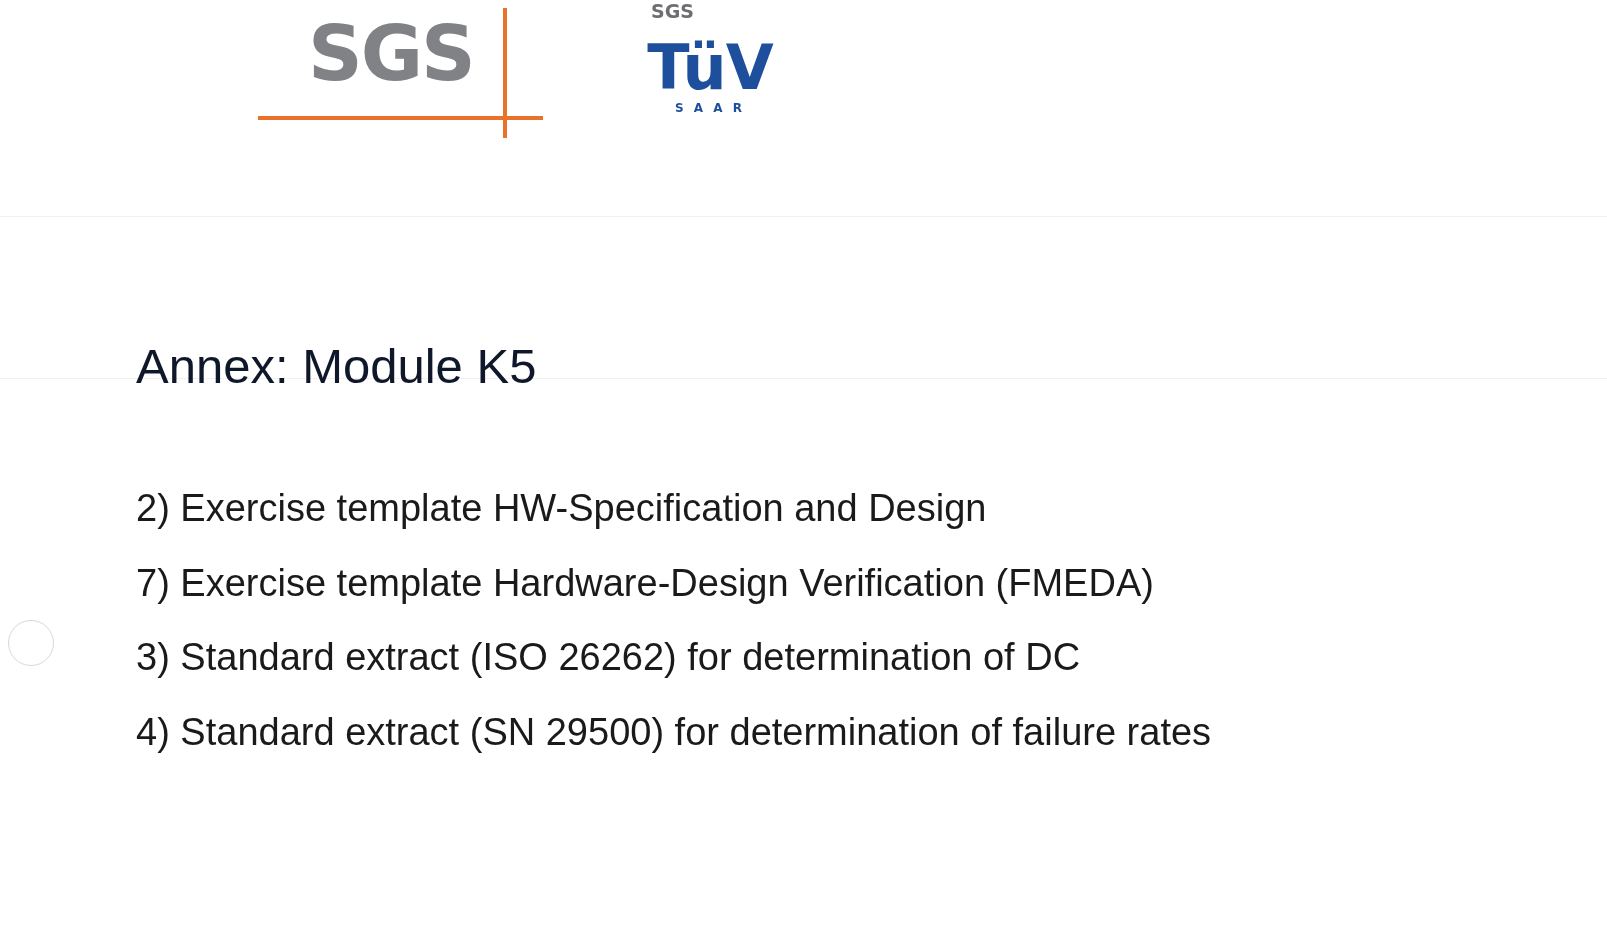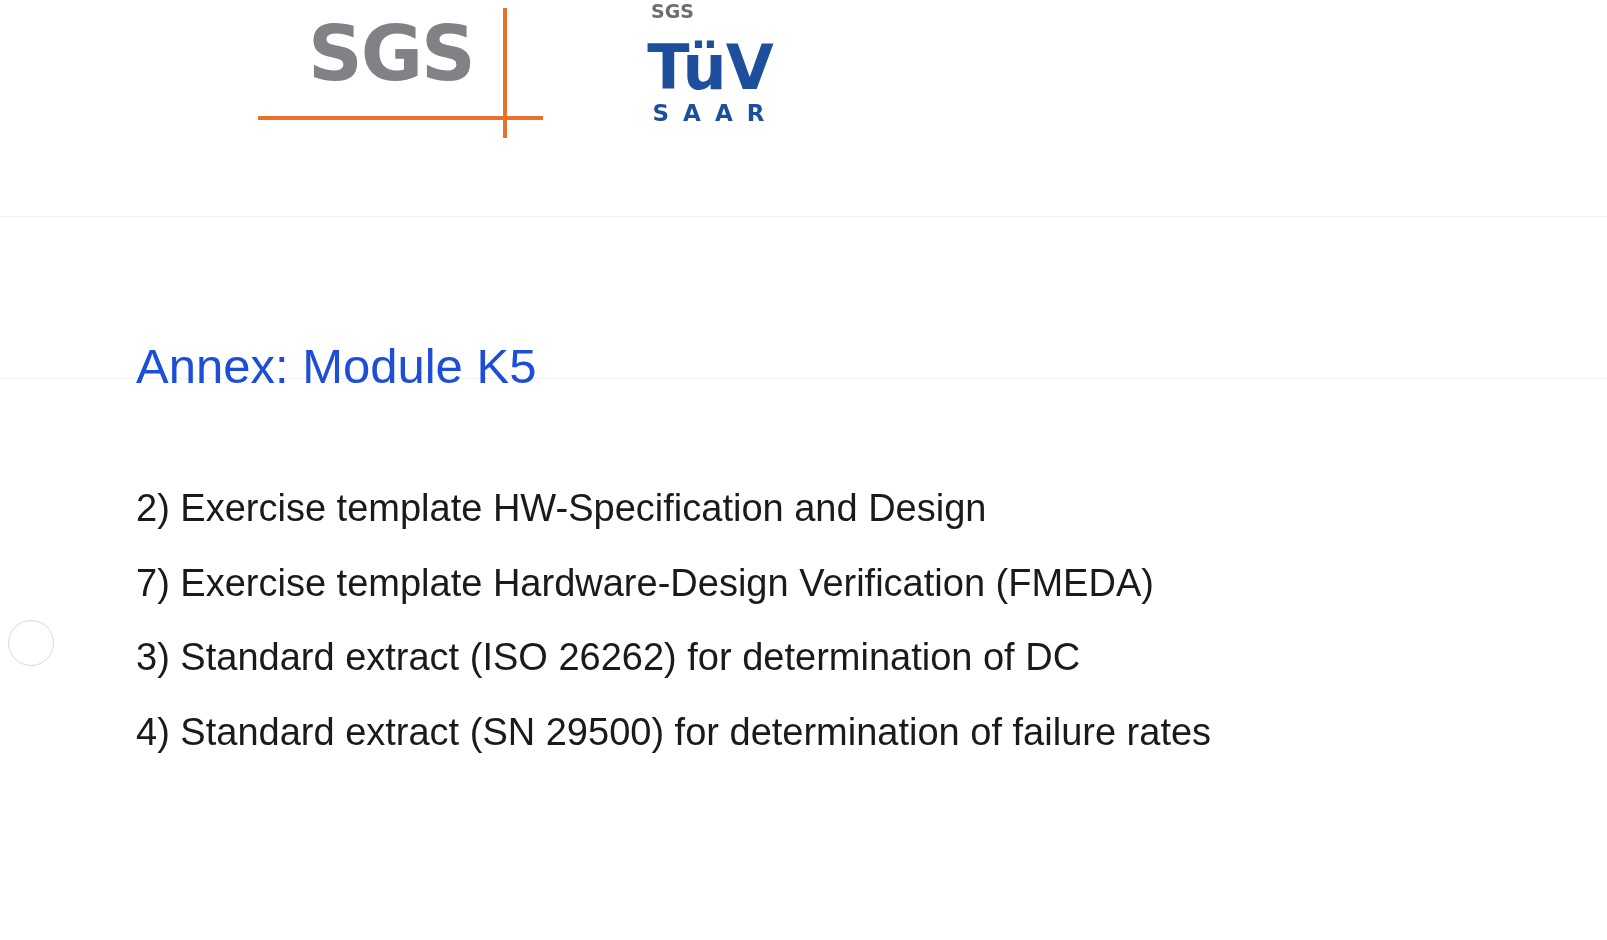--- a/index.html
+++ b/index.html
@@ -86,35 +86,35 @@
     font-weight: 700;
     font-size: 62px;
     color: #1d4f9c;
     line-height: 0.95;
     letter-spacing: -1px;
     margin-top: 18px;
   }
   .tuv-saar {
     font-family: "DejaVu Sans", sans-serif;
     font-weight: 700;
-    font-size: 23px;
+    font-size: 12px;
     color: #1d4f9c;
     letter-spacing: 3px;
     line-height: 1;
     margin-top: 4px;
   }
 
   
   .slide-title {
     position: absolute;
     left: 136px;
     top: 305px;
     font-size: 49px;
     font-weight: 400;
-    color: #1d4ed8;
+    color: #0f172a;
     letter-spacing: 0px;
   }
 
   .bullet-list {
     position: absolute;
     left: 136px;
     top: 485px;
     width: 1300px;
   }
   .bullet-item {

